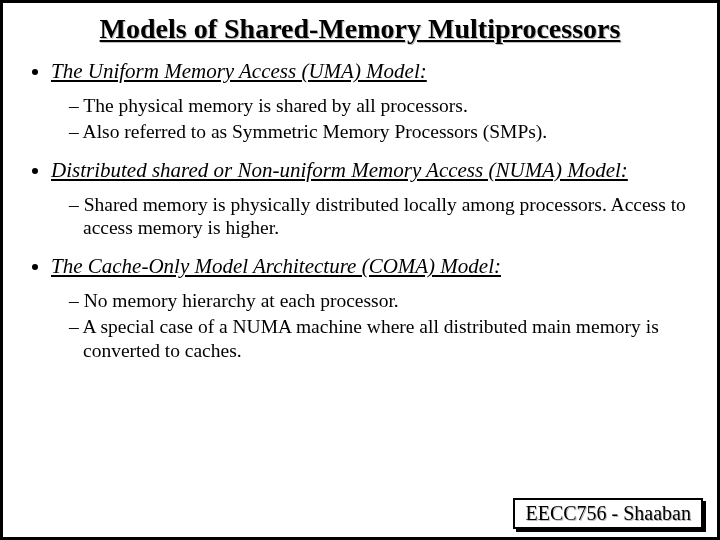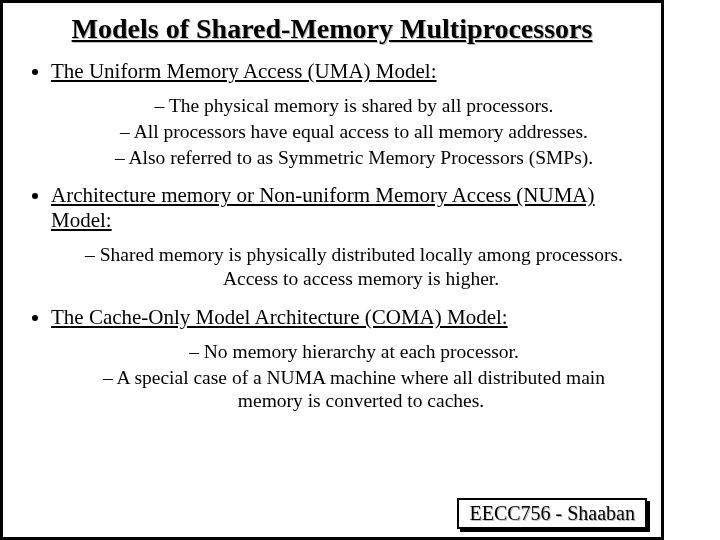--- a/index.html
+++ b/index.html
@@ -5,21 +5,21 @@
   body {
     margin: 0;
     padding: 0;
     background: #fff;
     font-family: "Times New Roman", Times, serif;
     width: 720px;
     height: 540px;
     overflow: hidden;
   }
   .slide {
-    width: 664px;
+    width: 720px;
     height: 540px;
     box-sizing: border-box;
     border: 3px solid #000;
     position: relative;
     padding: 10px 22px 0 22px;
   }
   .title {
     font-size: 28px;
     font-weight: bold;
     text-align: center;
@@ -33,33 +33,33 @@
     margin: 0;
     padding-left: 26px;
   }
   ul.top > li {
     font-size: 21px;
     margin-bottom: 8px;
   }
   ul.top > li > .heading {
     text-decoration: underline;
     display: inline;
+    font-style: italic;
   }
   ul.sub {
     list-style: none;
     margin: 10px 0 14px 0;
     padding-left: 18px;
   }
   ul.sub > li {
     font-size: 19.5px;
     line-height: 1.22;
     margin-bottom: 2px;
     text-indent: -14px;
     padding-left: 14px;
-    text-align: center;
   }
   ul.sub > li::before {
     content: "– ";
   }
   .footer {
     position: absolute;
     right: 14px;
     bottom: 8px;
     text-align: center;
   }
@@ -79,26 +79,25 @@
 <body>
 
 <div class="slide">
   <h1 class="title">Models of Shared-Memory Multiprocessors</h1>
 
   <ul class="top">
     <li>
       <span class="heading">The Uniform Memory Access (UMA) Model:</span>
       <ul class="sub">
         <li>The physical memory is shared by all processors.</li>
-        <li>All processors have equal access to all memory addresses.</li>
         <li>Also referred to as Symmetric Memory Processors (SMPs).</li>
       </ul>
     </li>
     <li>
-      <span class="heading">Architecture memory or Non-uniform Memory Access (NUMA) Model:</span>
+      <span class="heading">Distributed shared or Non-uniform Memory Access (NUMA) Model:</span>
       <ul class="sub">
         <li>Shared memory is physically distributed locally among processors.  Access to access memory is higher.</li>
       </ul>
     </li>
     <li>
       <span class="heading">The Cache-Only Model Architecture (COMA) Model:</span>
       <ul class="sub">
         <li>No memory hierarchy at each processor.</li>
         <li>A special case of a NUMA machine where all distributed main memory is converted to caches.</li>
       </ul>

